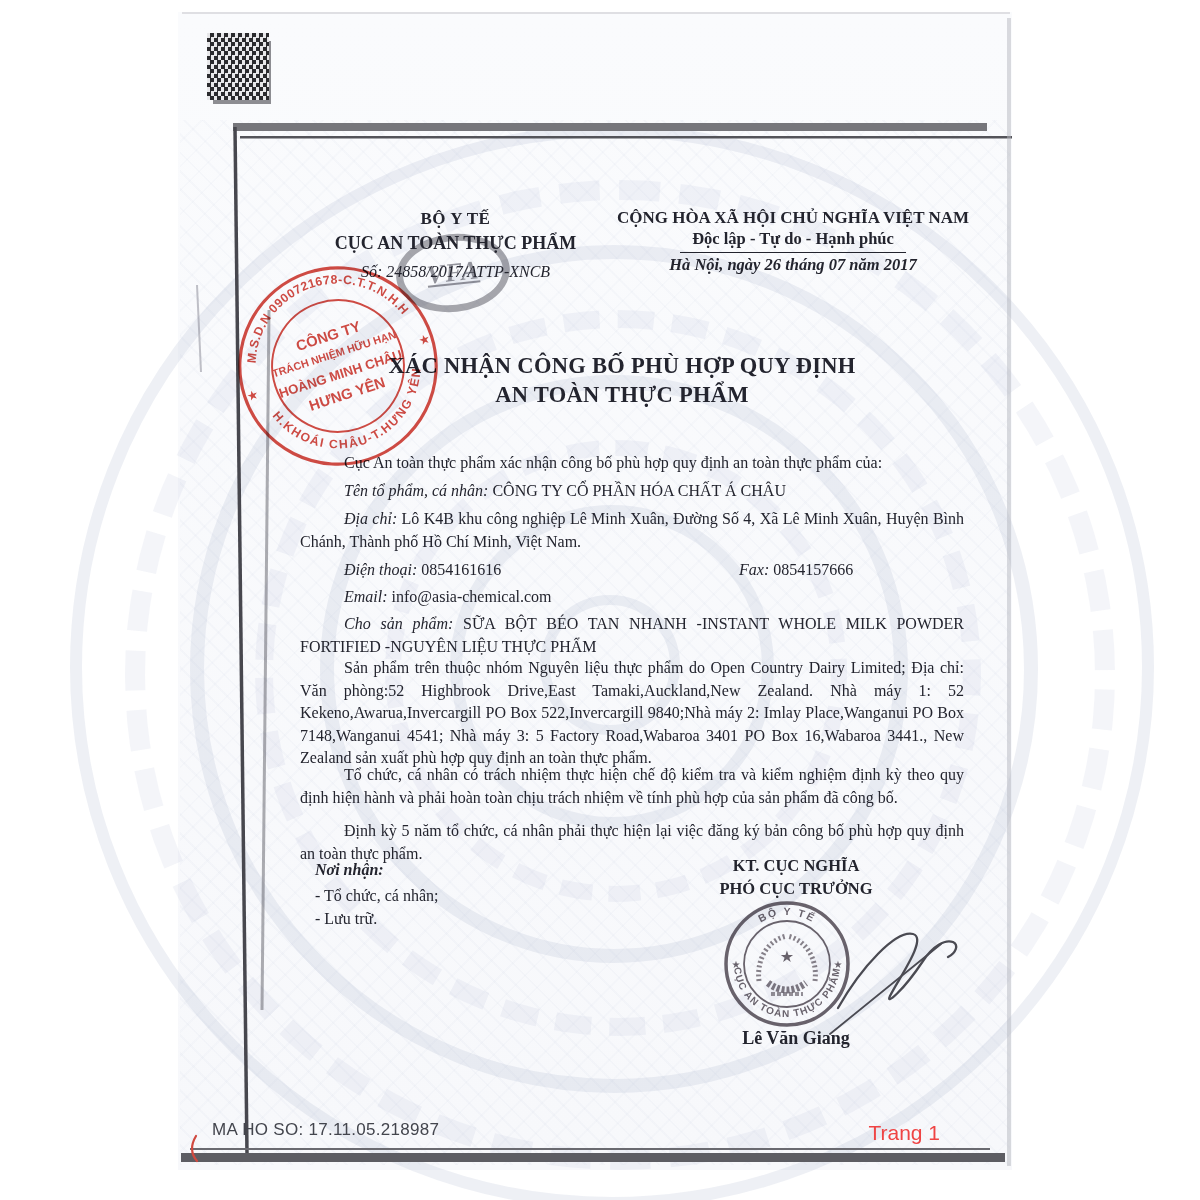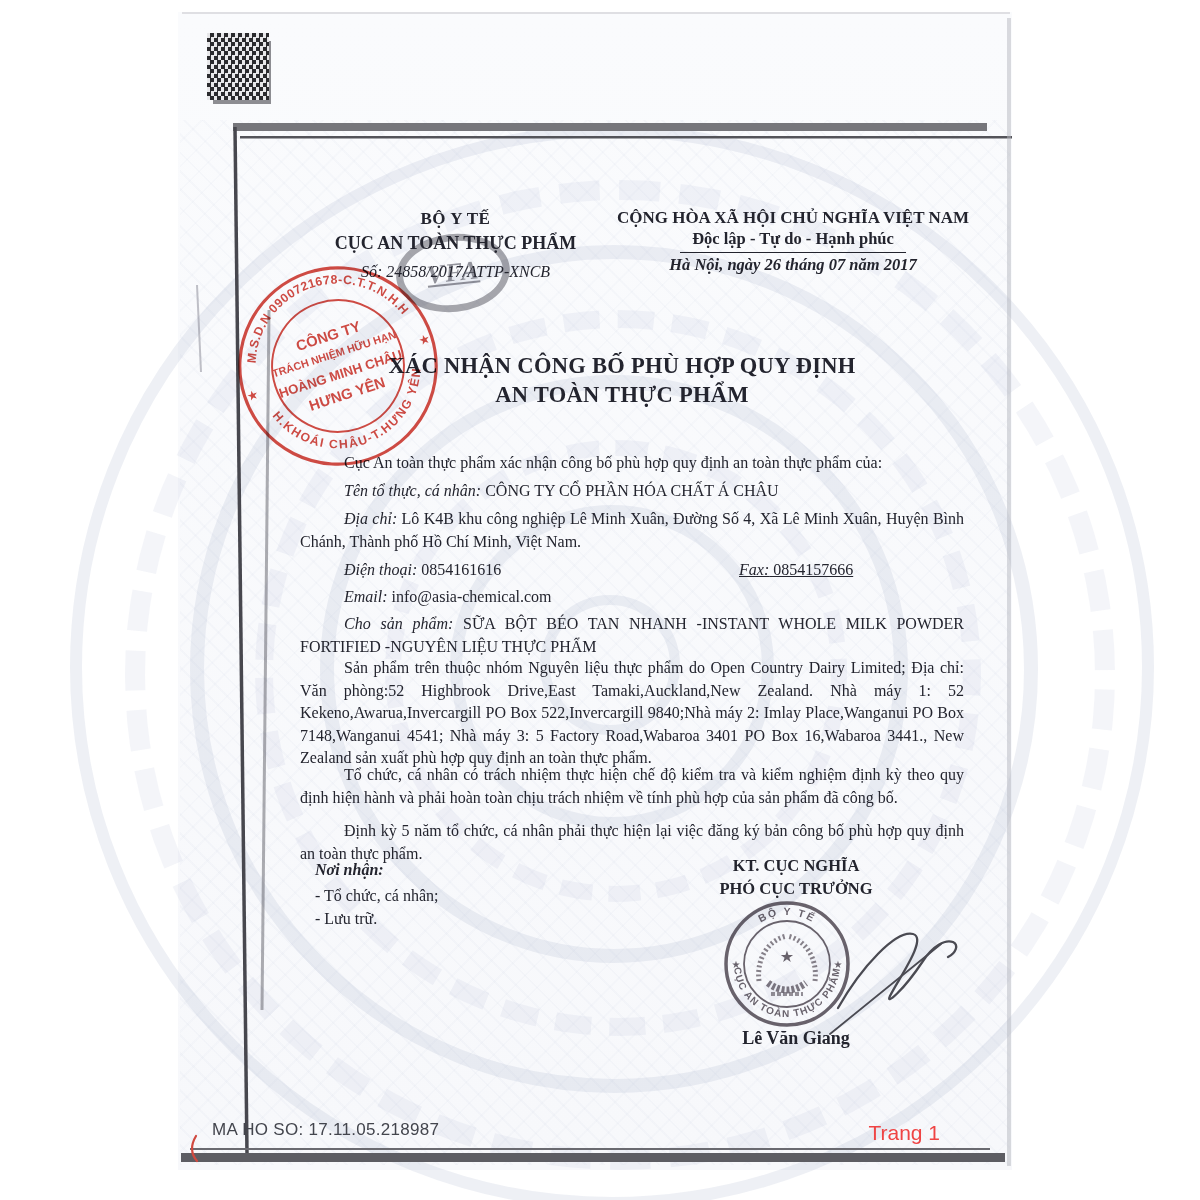--- a/index.html
+++ b/index.html
@@ -125,30 +125,30 @@
   </svg>
 
   <div class="abs" id="title">
     <div>XÁC NHẬN CÔNG BỐ PHÙ HỢP QUY ĐỊNH</div>
     <div>AN TOÀN THỰC PHẨM</div>
   </div>
 
   <div class="para ind" style="top:452px">Cục An toàn thực phẩm xác nhận công bố phù hợp quy định an toàn thực phẩm của:</div>
 
   <div class="para ind" style="top:480px">
-    <span class="lbl">Tên tổ thực, cá nhân:</span><span> CÔNG TY CỔ PHẦN HÓA CHẤT Á CHÂU</span>
+    <span class="lbl">Tên tổ phẩm, cá nhân:</span><span> CÔNG TY CỔ PHẦN HÓA CHẤT Á CHÂU</span>
   </div>
 
   <div class="para ind" style="top:508px">
     <span class="lbl">Địa chỉ:</span><span> Lô K4B khu công nghiệp Lê Minh Xuân, Đường Số 4, Xã Lê Minh Xuân, Huyện Bình Chánh, Thành phố Hồ Chí Minh, Việt Nam.</span>
   </div>
 
   <div class="para ind" style="top:559px">
     <span class="lbl">Điện thoại:</span><span> 0854161616</span>
-    <span style="position:absolute;left:395px;text-decoration:underline;"><span class="lbl">Fax:</span><span> 0854157666</span></span>
+    <span style="position:absolute;left:395px;"><span class="lbl">Fax:</span><span> 0854157666</span></span>
   </div>
 
   <div class="para ind" style="top:586px">
     <span class="lbl">Email:</span><span> info@asia-chemical.com</span>
   </div>
 
   <div class="para ind" style="top:613px">
     <span class="lbl">Cho sản phẩm:</span><span> SỮA BỘT BÉO TAN NHANH -INSTANT WHOLE MILK POWDER FORTIFIED -NGUYÊN LIỆU THỰC PHẨM</span>
   </div>
 

